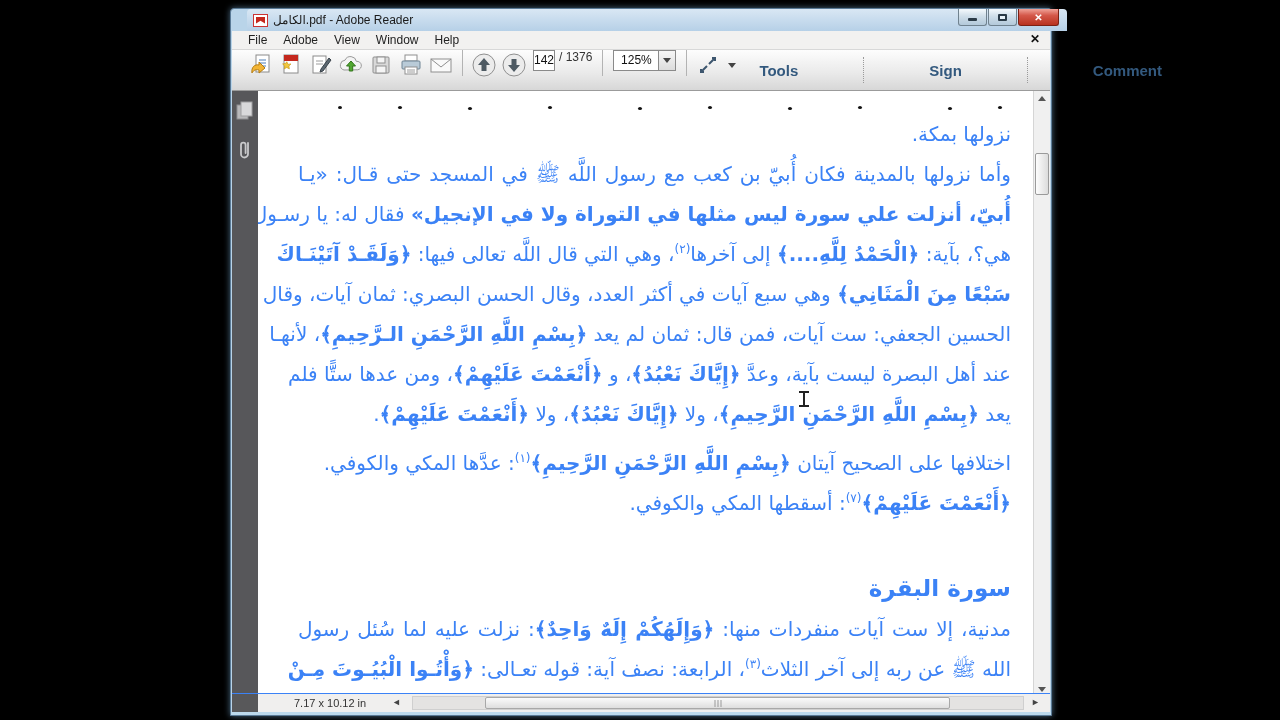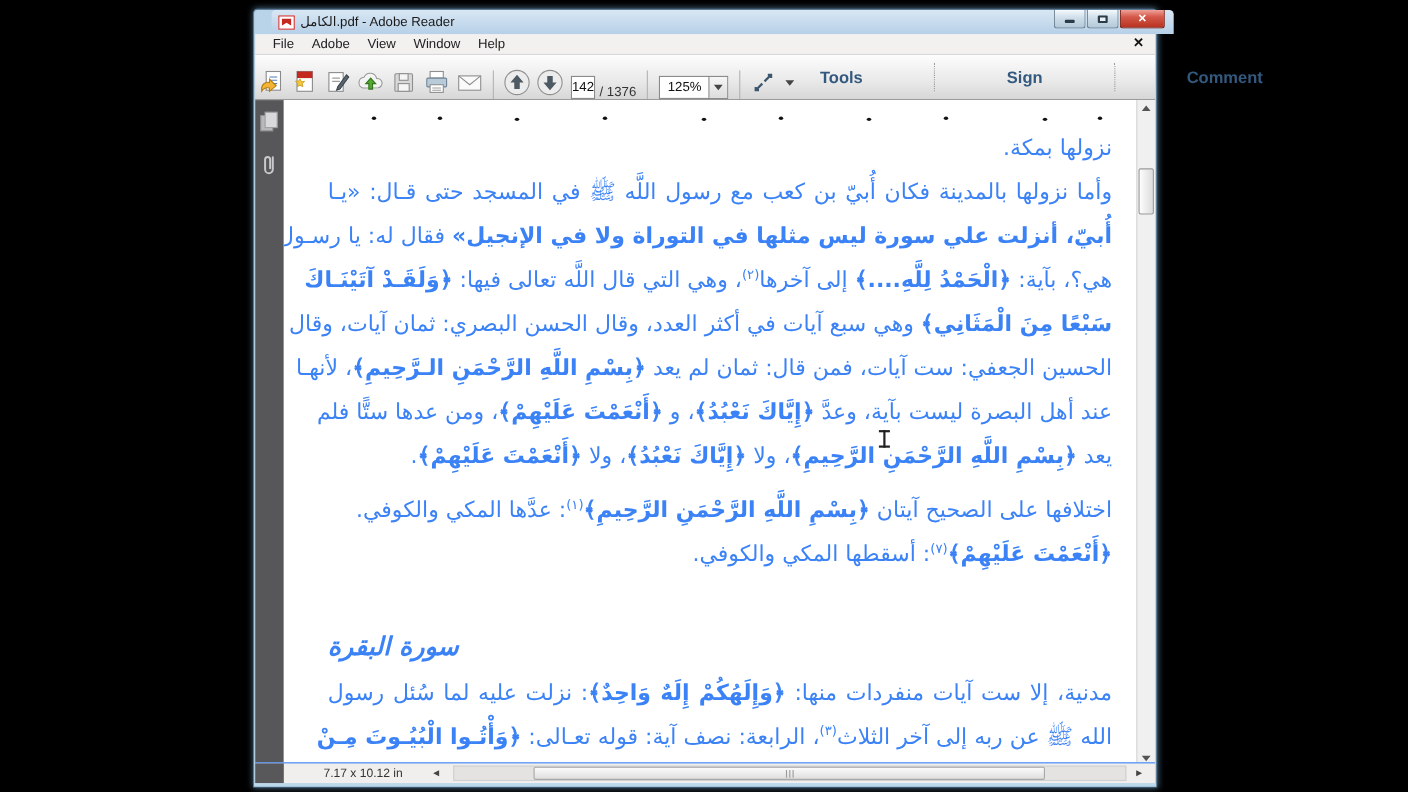--- a/index.html
+++ b/index.html
@@ -36,21 +36,21 @@
   
   .menubar { position:absolute; left:1px; top:22px; width:calc(100% - 2px); height:19px;
              background:#f2f1f0; display:flex; align-items:flex-end; padding-left:8px;
              border-bottom:1px solid #d8d8d8; }
   .menu-item { font-size:12px; color:#222; padding:2px 8px; }
   .doc-close { position:absolute; right:10px; top:1px; font-size:12px; font-weight:bold; color:#111; }
 
   
   .toolbar { position:absolute; left:1px; top:41px; width:calc(100% - 2px); height:41px;
              background:linear-gradient(#fdfdfd,#e9e9e9 60%,#d7d7d7);
-             border-bottom:1px solid #9b9b9b; display:flex; align-items:flex-end; }
+             border-bottom:1px solid #9b9b9b; display:flex; align-items:flex-start; padding-left:14px; }
   .tbtn { width:30px; height:30px; display:flex; align-items:center; justify-content:center;
           border-radius:3px; flex:0 0 auto; }
   .tsep { width:1px; height:26px; background:#b3b3b3; margin:0 6px; flex:0 0 auto; }
   .pagebox { width:37px; height:21px; background:#fff; border:1px solid #8a8a8a;
              font-size:12px; color:#111; text-align:center; line-height:19px; margin:0 4px; }
   .pagetotal { font-size:12px; color:#333; margin-right:4px; white-space:nowrap; }
   .zoomgroup { display:flex; height:21px; border:1px solid #8a8a8a; background:#fff; margin:0 4px; }
   .zoomval { width:44px; font-size:12px; color:#111; text-align:center; line-height:19px; }
   .zoomdrop { width:17px; background:linear-gradient(#f6f6f6,#dcdcdc); border-left:1px solid #8a8a8a;
               display:flex; align-items:center; justify-content:center; }
@@ -101,21 +101,21 @@
   .fragline { height:7px; overflow:hidden; position:relative; margin-bottom:2px; }
   .fragline i { position:absolute; top:1px; left:40px; width:4px; height:3px; border-radius:50%;
                 background:#111;
                 box-shadow:60px 0 #111, 130px 1px #111, 210px 0 #111, 300px 1px #111,
                            370px 0 #111, 450px 1px #111, 520px 0 #111, 610px 1px #111, 660px 0 #111; }
   .dline { font-size:20px; line-height:40px; height:40px; white-space:nowrap; text-align:right; }
   .dline.just { text-align:justify; text-align-last:justify; }
   .dline.gap { margin-top:9px; }
   .dline .b { font-weight:bold; }
   .dline .sup { font-size:12px; vertical-align:super; line-height:0; }
-  .surah-head { font-size:23px; font-weight:bold; text-align:left; margin-top:44px; height:42px; line-height:42px;font-style:italic; }
+  .surah-head { font-size:23px; font-weight:bold; text-align:right; margin-top:44px; height:42px; line-height:42px; }
 
   
   .ibeam { position:absolute; left:540px; top:300px; width:12px; height:16px; }
   .ibeam::before { content:""; position:absolute; left:5px; top:0; width:2px; height:16px; background:#222; }
   .ibeam::after { content:""; position:absolute; left:1px; top:0; width:10px; height:2px; background:#222;
                   box-shadow:0 14px #222; }
 
   svg { display:block; }
 </style>
 </head>

